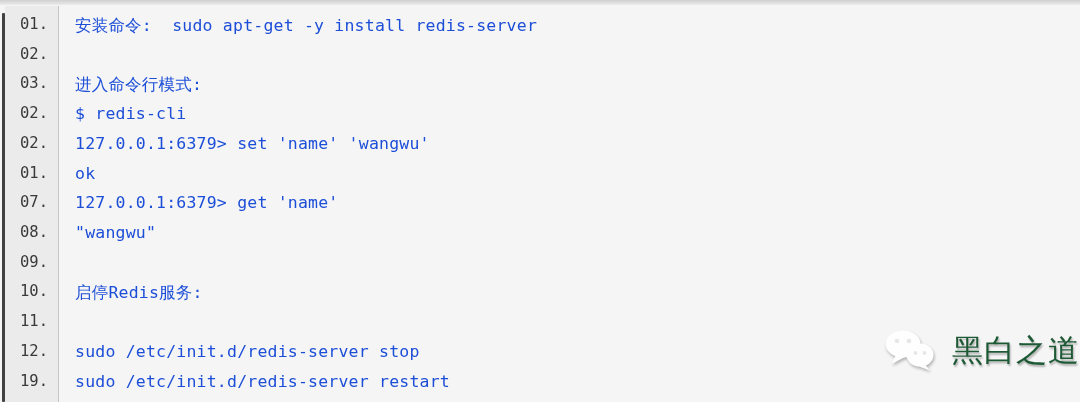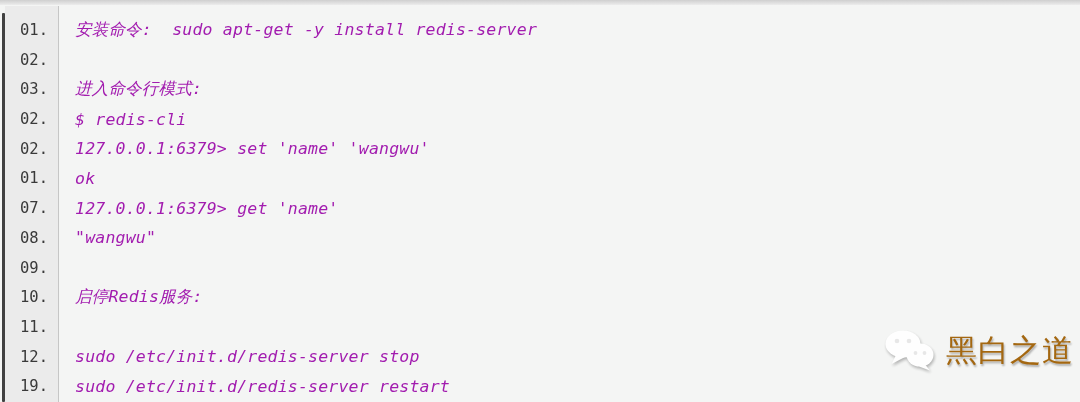--- a/index.html
+++ b/index.html
@@ -35,59 +35,58 @@
     width: 53.5px;
     background: #ebebeb;
     border-right: 1px solid #c6c6c6;
   }
   .code-lines {
     position: absolute;
     left: 0; top: 15px; right: 0;
   }
   .code-row {
     display: flex;
-    align-items: center;
+    align-items: flex-start;
     height: 29.73px;
     white-space: pre;
   }
   .ln {
     flex: 0 0 59px;
     box-sizing: border-box;
     text-align: right;
     padding-right: 11px;
     font-family: "DejaVu Sans Mono", monospace;
     font-size: 15.5px;
     color: #3a3a3a;
   }
   .lt {
     padding-left: 16px;
     font-family: "DejaVu Sans Mono", monospace;
     font-size: 16.5px;
     letter-spacing: 0.2px;
-    color: #a21caf;
-    font-style: italic;
+    color: #1d4ed8;
   }
   
   .watermark {
     position: absolute;
     left: 884px;
     top: 329px;
     display: flex;
     align-items: center;
     opacity: 0.96;
   }
   .wm-icon {
     display: block;
     filter: drop-shadow(1px 2px 1.5px rgba(105,105,105,0.5));
   }
   .wm-label {
-    margin-left: 10px;
+    margin-left: 16px;
     font-size: 31px;
     letter-spacing: 1px;
-    color: #a16207;
+    color: #14532d;
     text-shadow: 1px 2px 2px rgba(105,105,105,0.55);
     font-family: Liberation Mono, monospace;
   }
 </style>
 </head>
 <body>
 
 <div class="screen">
   <div class="top-band"></div>
 

